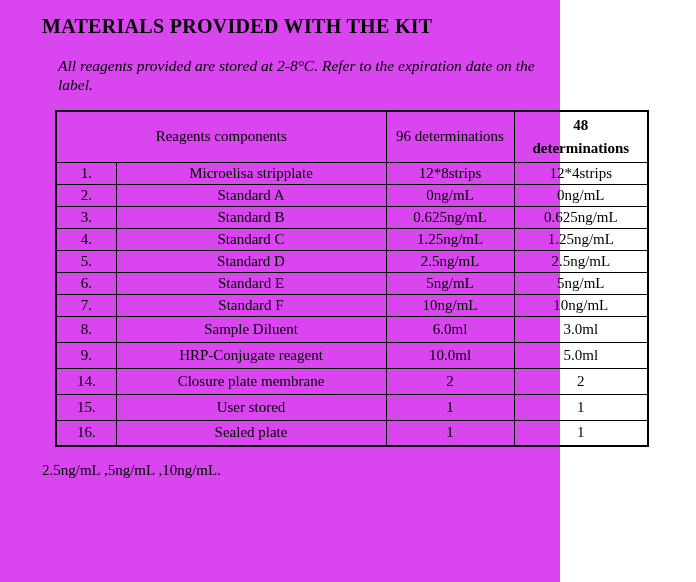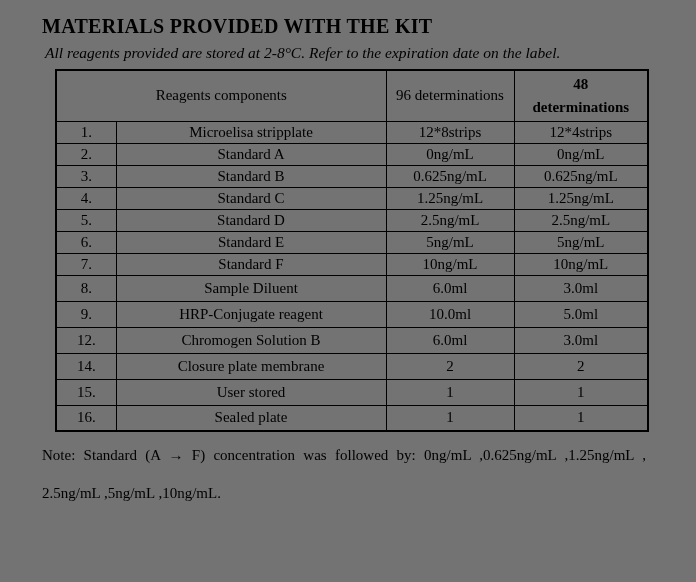--- a/index.html
+++ b/index.html
@@ -9,36 +9,36 @@
     width: 696px;
     height: 582px;
     overflow: hidden;
   }
   body {
     font-family: "Liberation Serif", serif;
     color: #000000;
   }
   .page {
     position: relative;
-    width: 696px;
+    width: 560px;
     height: 582px;
-    background: #737373;
+    background: #d946ef;
   }
   .title {
     font-size: 20px;
     font-weight: bold;
     letter-spacing: 0.3px;
     margin: 0;
     padding: 14px 0 0 42px;
     line-height: 24px;
   }
   .subtitle {
     font-style: italic;
     font-size: 15.5px;
-    margin: 3px;
+    margin: 16px;
     padding: 2px 0 0 42px;
     line-height: 19px;
   }
   table.materials {
     border-collapse: collapse;
     margin: 7px 0 0 55px;
     width: 592px;
     table-layout: fixed;
     border: 2px solid #000000;
   }
@@ -146,26 +146,20 @@
     <td>6.0ml</td>
     <td>3.0ml</td>
   </tr>
         <tr class="tall">
     <td>9.</td>
     <td>HRP-Conjugate reagent</td>
     <td>10.0ml</td>
     <td>5.0ml</td>
   </tr>
         <tr class="tall">
-    <td>12.</td>
-    <td>Chromogen Solution B</td>
-    <td>6.0ml</td>
-    <td>3.0ml</td>
-  </tr>
-        <tr class="tall">
     <td>14.</td>
     <td>Closure plate membrane</td>
     <td>2</td>
     <td>2</td>
   </tr>
         <tr class="tall">
     <td>15.</td>
     <td>User stored</td>
     <td>1</td>
     <td>1</td>
@@ -173,17 +167,16 @@
         <tr class="tall">
     <td>16.</td>
     <td>Sealed plate</td>
     <td>1</td>
     <td>1</td>
   </tr>
       </tbody>
   </table>
 
   <div class="note">
-    <div class="note-line1">Note: Standard (A → F) concentration was followed by: 0ng/mL ,0.625ng/mL ,1.25ng/mL ,</div>
     <div class="note-line2">2.5ng/mL ,5ng/mL ,10ng/mL.</div>
   </div>
 
 </div>
 
 </body></html>

